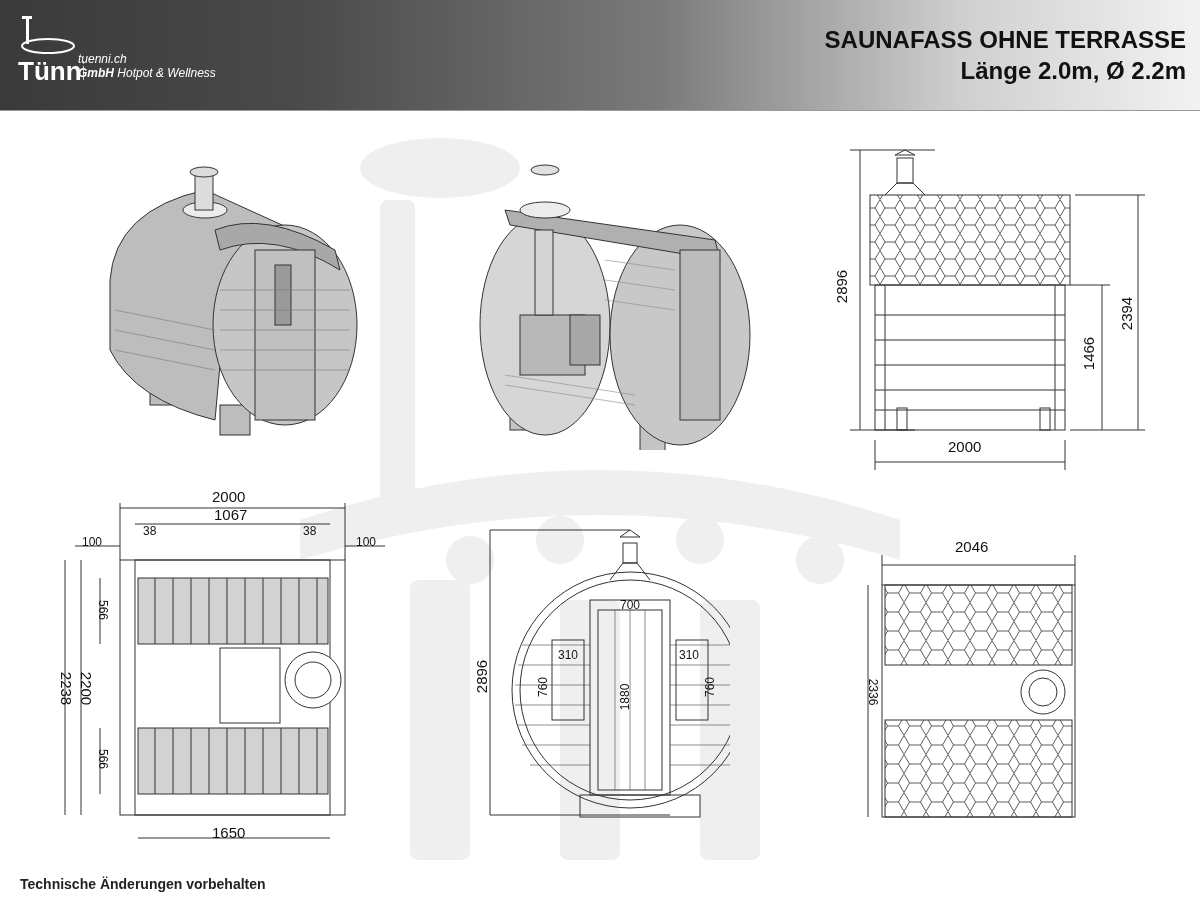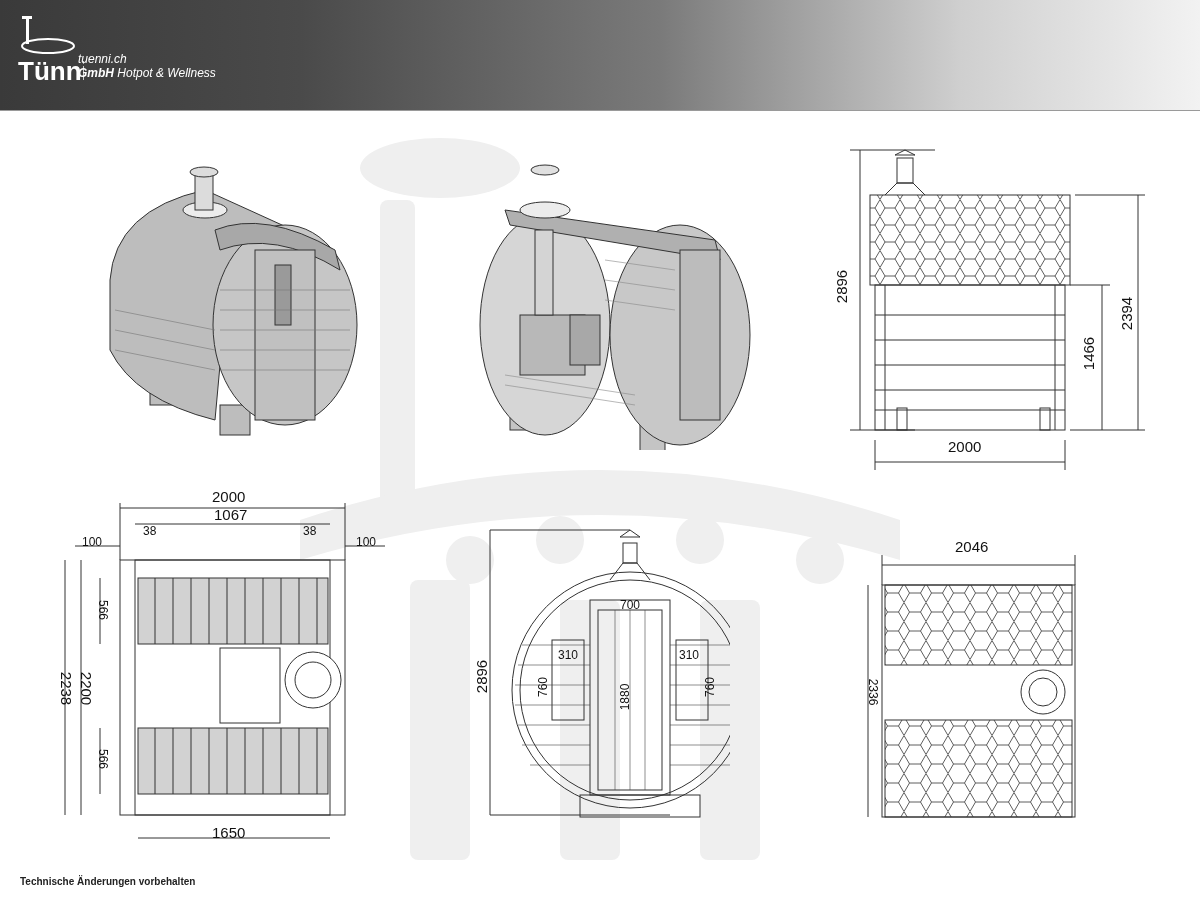--- a/index.html
+++ b/index.html
@@ -8,21 +8,21 @@
   .logo { position:absolute; left:14px; top:14px; width:70px; height:70px; }
   .logo-text { position:absolute; left:78px; top:52px; color:#ffffff; font-size:12px; line-height:14px;font-style:italic; }
   .logo-text b { font-weight:bold; }
   .title { position:absolute; right:14px; top:24px; text-align:right; color:#111; font-weight:bold; font-size:24px; line-height:31px; }
   .watermark { position:absolute; left:0; top:0; width:1200px; height:900px; pointer-events:none; }
   .drawing { position:absolute; }
   .dim { position:absolute; font-size:15px; color:#111; white-space:nowrap; }
   .dim.small { font-size:12px; }
   .dim.vert { transform:rotate(-90deg); transform-origin:center center; }
   .dim.vert90 { transform:rotate(90deg); transform-origin:center center; }
-  .footer { position:absolute; left:20px; top:876px; font-size:10px; color:#222; font-weight:bold; }
+  .footer { position:absolute; left:20px; top:876px; font-size:14px; color:#222; font-weight:bold; }
 </style>
 </head>
 <body>
 
 <svg class="watermark" viewBox="0 0 1200 900">
   <g fill="#efefef">
     <ellipse cx="440" cy="168" rx="80" ry="30"></ellipse>
     <rect x="380" y="200" width="35" height="320" rx="8"></rect>
     <path d="M300 520 Q600 420 900 520 L900 560 Q600 470 300 560 Z"></path>
     <rect x="410" y="580" width="60" height="280" rx="8"></rect>
@@ -38,20 +38,24 @@
 <div class="header">
   <svg class="logo" viewBox="0 0 70 70">
     <rect x="12" y="2" width="3" height="28" fill="#fff"></rect>
     <rect x="8" y="2" width="10" height="3" fill="#fff"></rect>
     <ellipse cx="34" cy="32" rx="26" ry="7" fill="none" stroke="#fff" stroke-width="2"></ellipse>
     <text x="4" y="66" fill="#fff" font-size="26" font-weight="bold" font-family="Liberation Sans, sans-serif">Tünni</text>
   </svg>
   <div class="logo-text">
     <div>tuenni.ch</div>
     <div><b>GmbH</b> <span>Hotpot &amp; Wellness</span></div>
+  </div>
+  <div class="title">
+    <div>SAUNAFASS OHNE TERRASSE</div>
+    <div>Länge 2.0m, Ø 2.2m</div>
   </div>
 </div>
 
 <svg class="drawing" style="left:95px;top:150px" width="290" height="290" viewBox="0 0 290 290">
   <g stroke="#333" stroke-width="1" fill="#bdbdbd">
     <rect x="55" y="225" width="30" height="30"></rect>
     <rect x="125" y="255" width="30" height="30"></rect>
     <path d="M15 130 Q20 60 110 40 L220 90 Q150 110 130 160 L120 270 Q40 250 15 200 Z"></path>
     <ellipse cx="190" cy="175" rx="72" ry="100" fill="#c6c6c6"></ellipse>
     <path d="M120 80 Q170 60 240 100 L245 120 Q180 80 125 100 Z" fill="#a8a8a8"></path>

